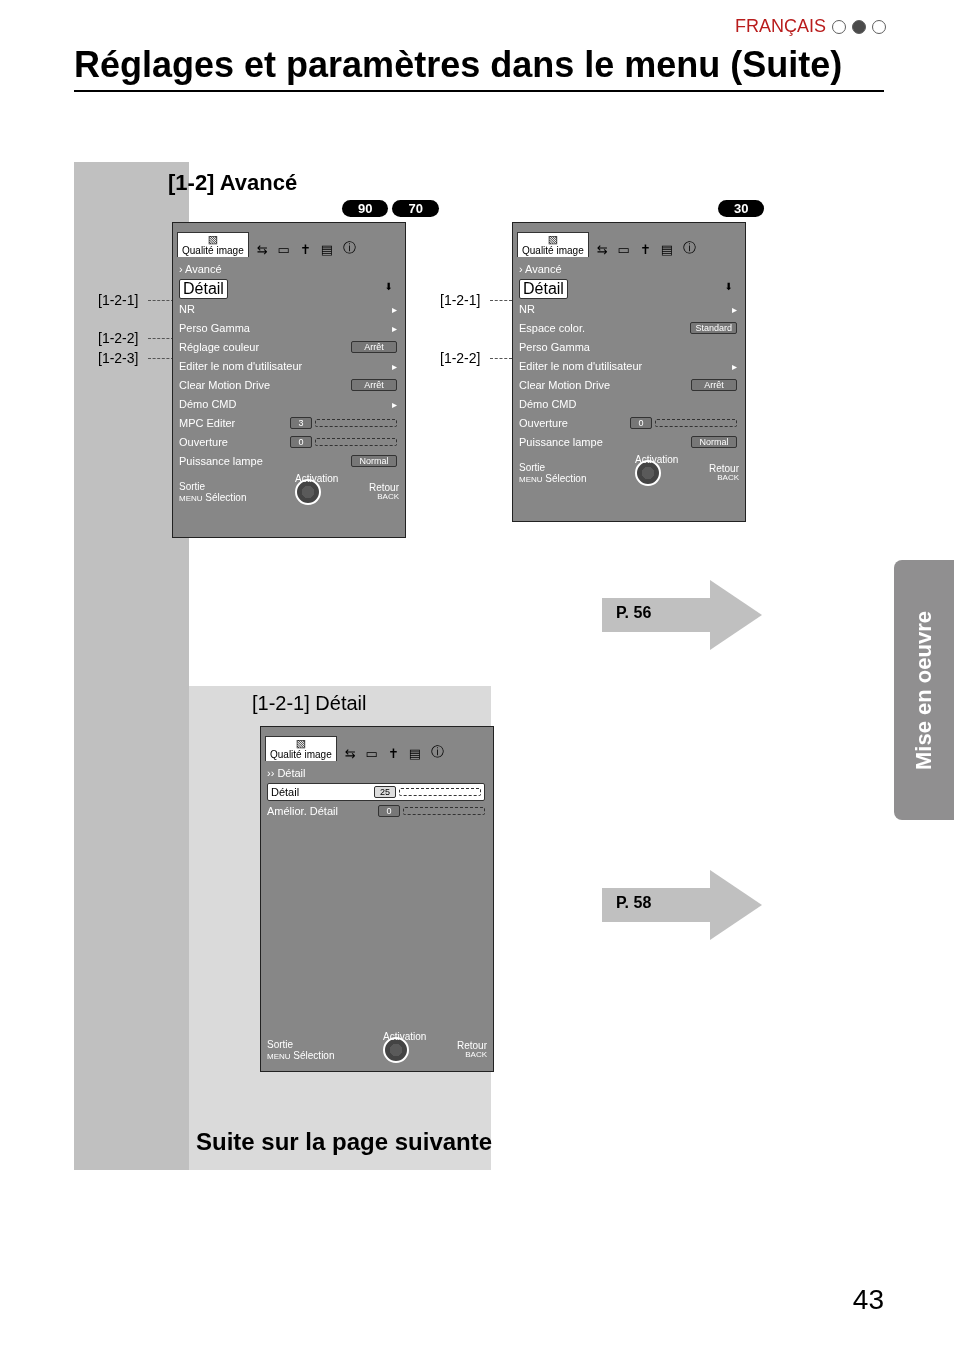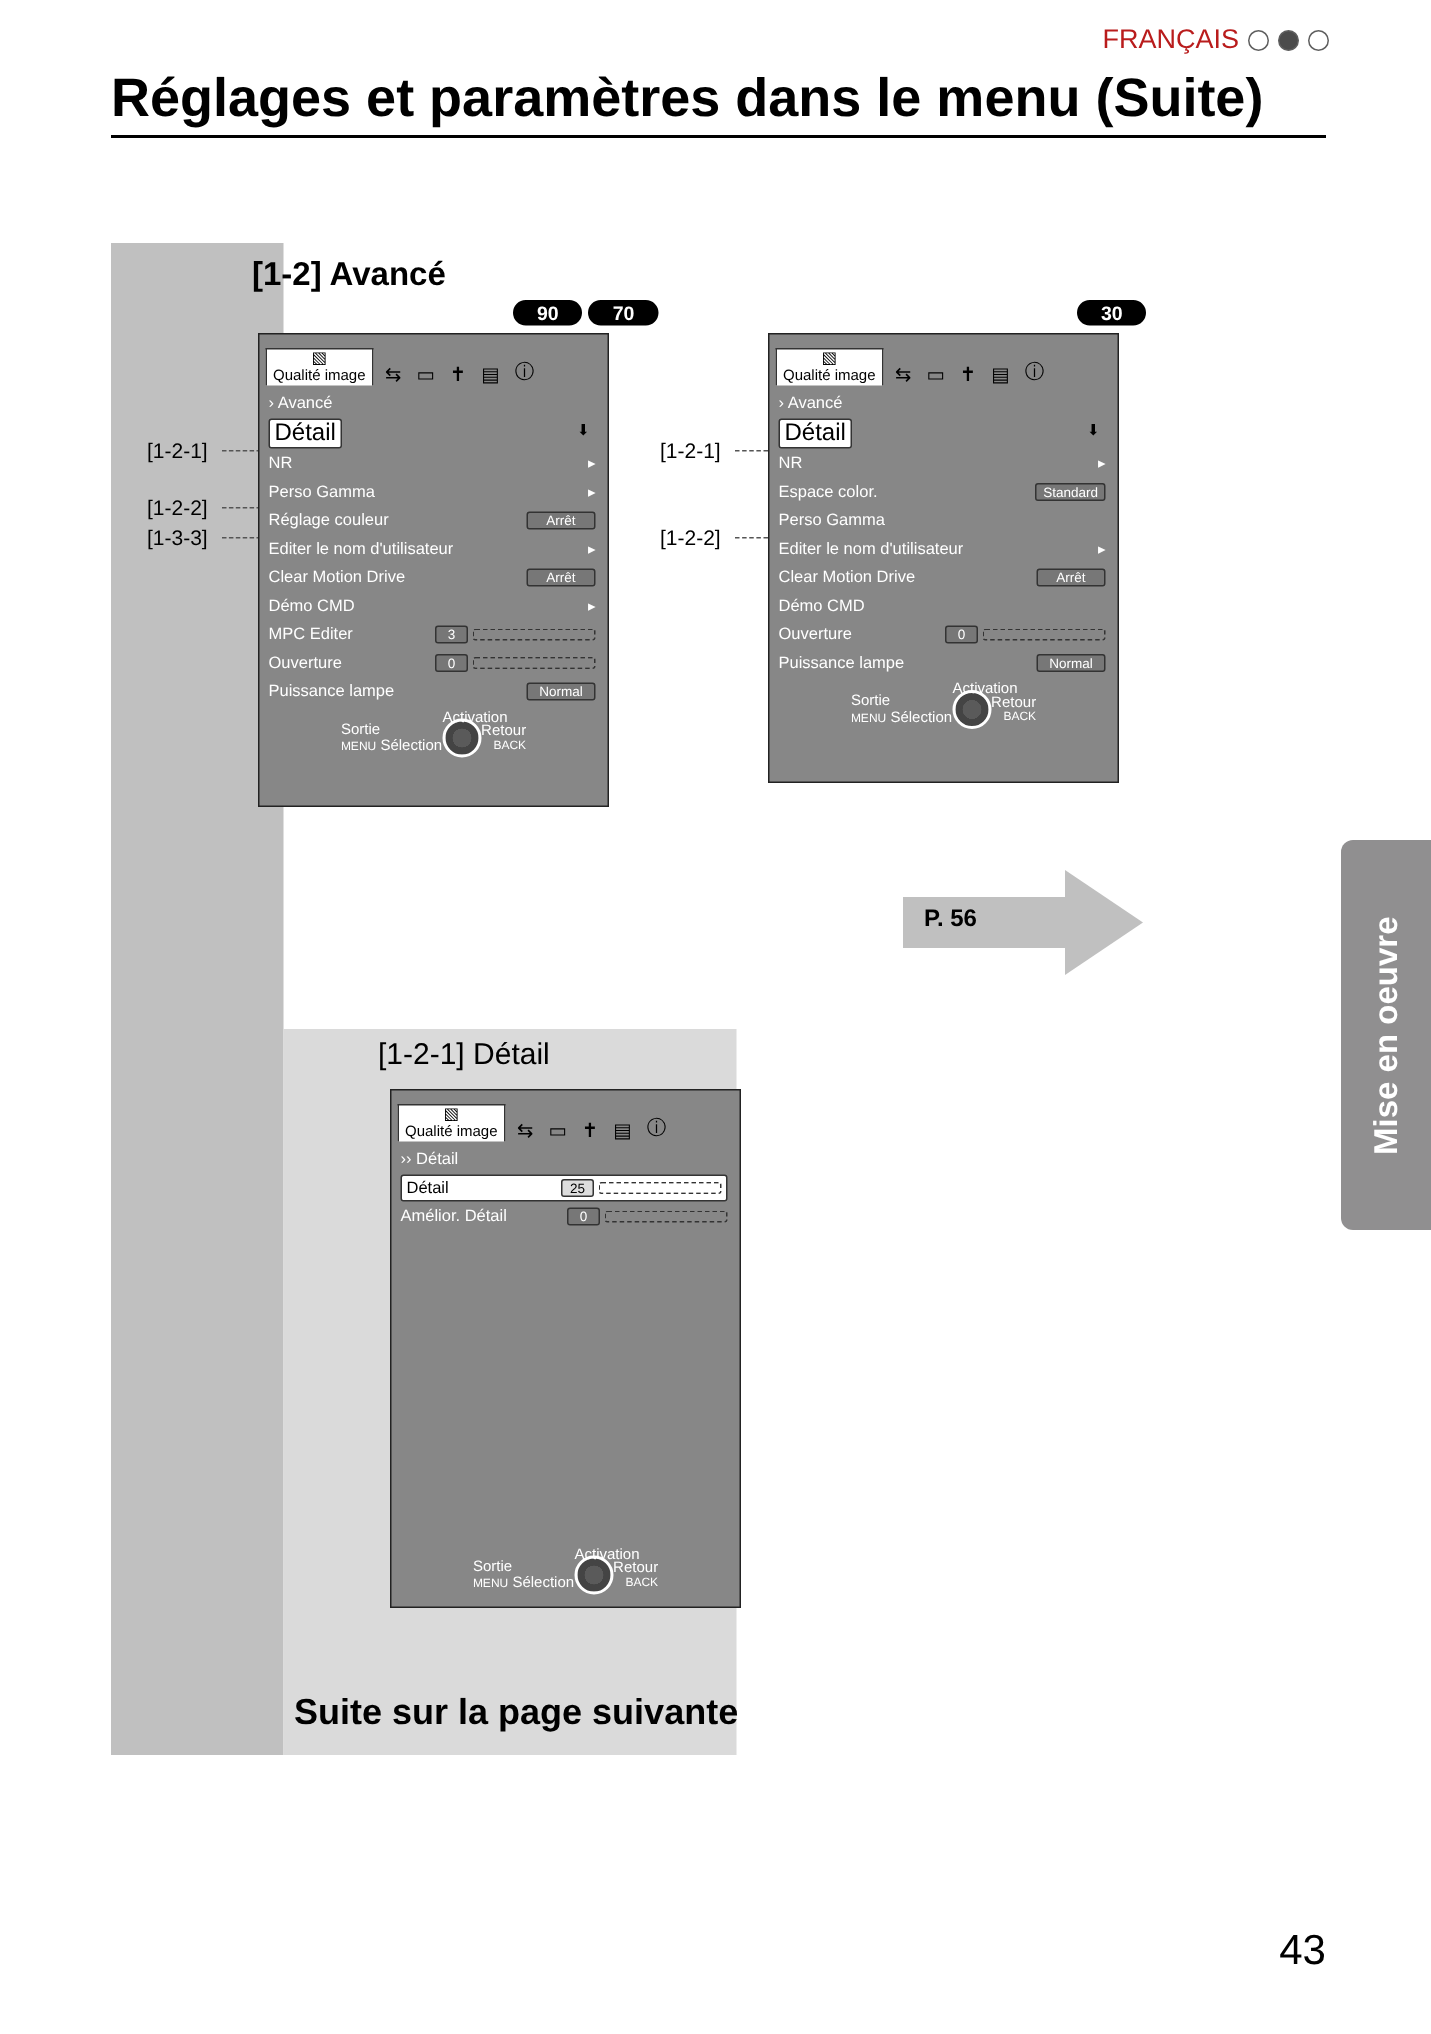--- a/index.html
+++ b/index.html
@@ -45,21 +45,21 @@
          height:18px; margin:1px 0; white-space:nowrap; }
   .row .lab { flex:1; }
   .row .arrow { font-size:10px; }
   .valbox { background:#777; border:1px solid #333; color:#fff; font-size:9px; padding:0 4px;
             min-width:46px; text-align:center; border-radius:2px; }
   .numbox { background:#777; border:1px solid #333; color:#fff; font-size:9px; width:22px;
             text-align:center; border-radius:2px; margin-right:3px; }
   .slider { width:82px; height:8px; border:1px dashed #333; border-radius:2px; }
 
   
-  .osd .foot { display:flex; align-items:center; justify-content:center;
+  .osd .foot { display:flex; align-items:center; justify-content:space-between;
                padding:4px 6px 6px 6px; color:#fff; font-size:10px; position:relative; height:40px; }
   .foot .col { display:flex; flex-direction:column; line-height:1.1; }
   .foot .menu { font-size:8px; }
   .foot .back { font-size:8px; text-align:right;}
   .foot .dpad { width:26px; height:26px; border:2px solid #fff; border-radius:50%;
                 position:relative; background:radial-gradient(circle,#5a5a5a 40%,#444 41%); }
   .foot .act { position:absolute; left:50%; transform:translateX(6px); top:0; font-size:10px; }
 
   
   .co { position:absolute; font-size:14px; color:#000; }
@@ -112,21 +112,21 @@
   <span class="pill">70</span>
 </div>
 <div class="badges" style="left:718px; top:200px;">
   <span class="pill">30</span>
 </div>
 
 <div class="co" style="left:98px; top:292px;">[1-2-1]</div>
 <div class="coline" style="left:148px; top:300px; width:26px;"></div>
 <div class="co" style="left:98px; top:330px;">[1-2-2]</div>
 <div class="coline" style="left:148px; top:338px; width:26px;"></div>
-<div class="co" style="left:98px; top:350px;">[1-3-3]</div>
+<div class="co" style="left:98px; top:350px;">[1-2-3]</div>
 <div class="coline" style="left:148px; top:358px; width:26px;"></div>
 
 <div class="co" style="left:440px; top:292px;">[1-2-1]</div>
 <div class="coline" style="left:490px; top:300px; width:22px;"></div>
 <div class="co" style="left:440px; top:350px;">[1-2-2]</div>
 <div class="coline" style="left:490px; top:358px; width:22px;"></div>
 
 <div class="osd" id="osdL" style="left:172px; top:222px; height:316px;">
   <div class="toprow">
     <div class="tab">
@@ -308,17 +308,22 @@
       <span class="back">BACK</span>
     </div>
   </div>
 </div>
 
 <div class="bigarrow" style="left:602px; top:580px;">
   <div class="shaft"></div>
       <div class="head"></div>
   <div class="txt">P. 56</div>
 </div>
+<div class="bigarrow" style="left:602px; top:870px;">
+  <div class="shaft"></div>
+      <div class="head"></div>
+  <div class="txt">P. 58</div>
+</div>
 
 <div class="continue">Suite sur la page suivante</div>
 <div class="pnum">43</div>
 
 </div>
 
 </body></html>

